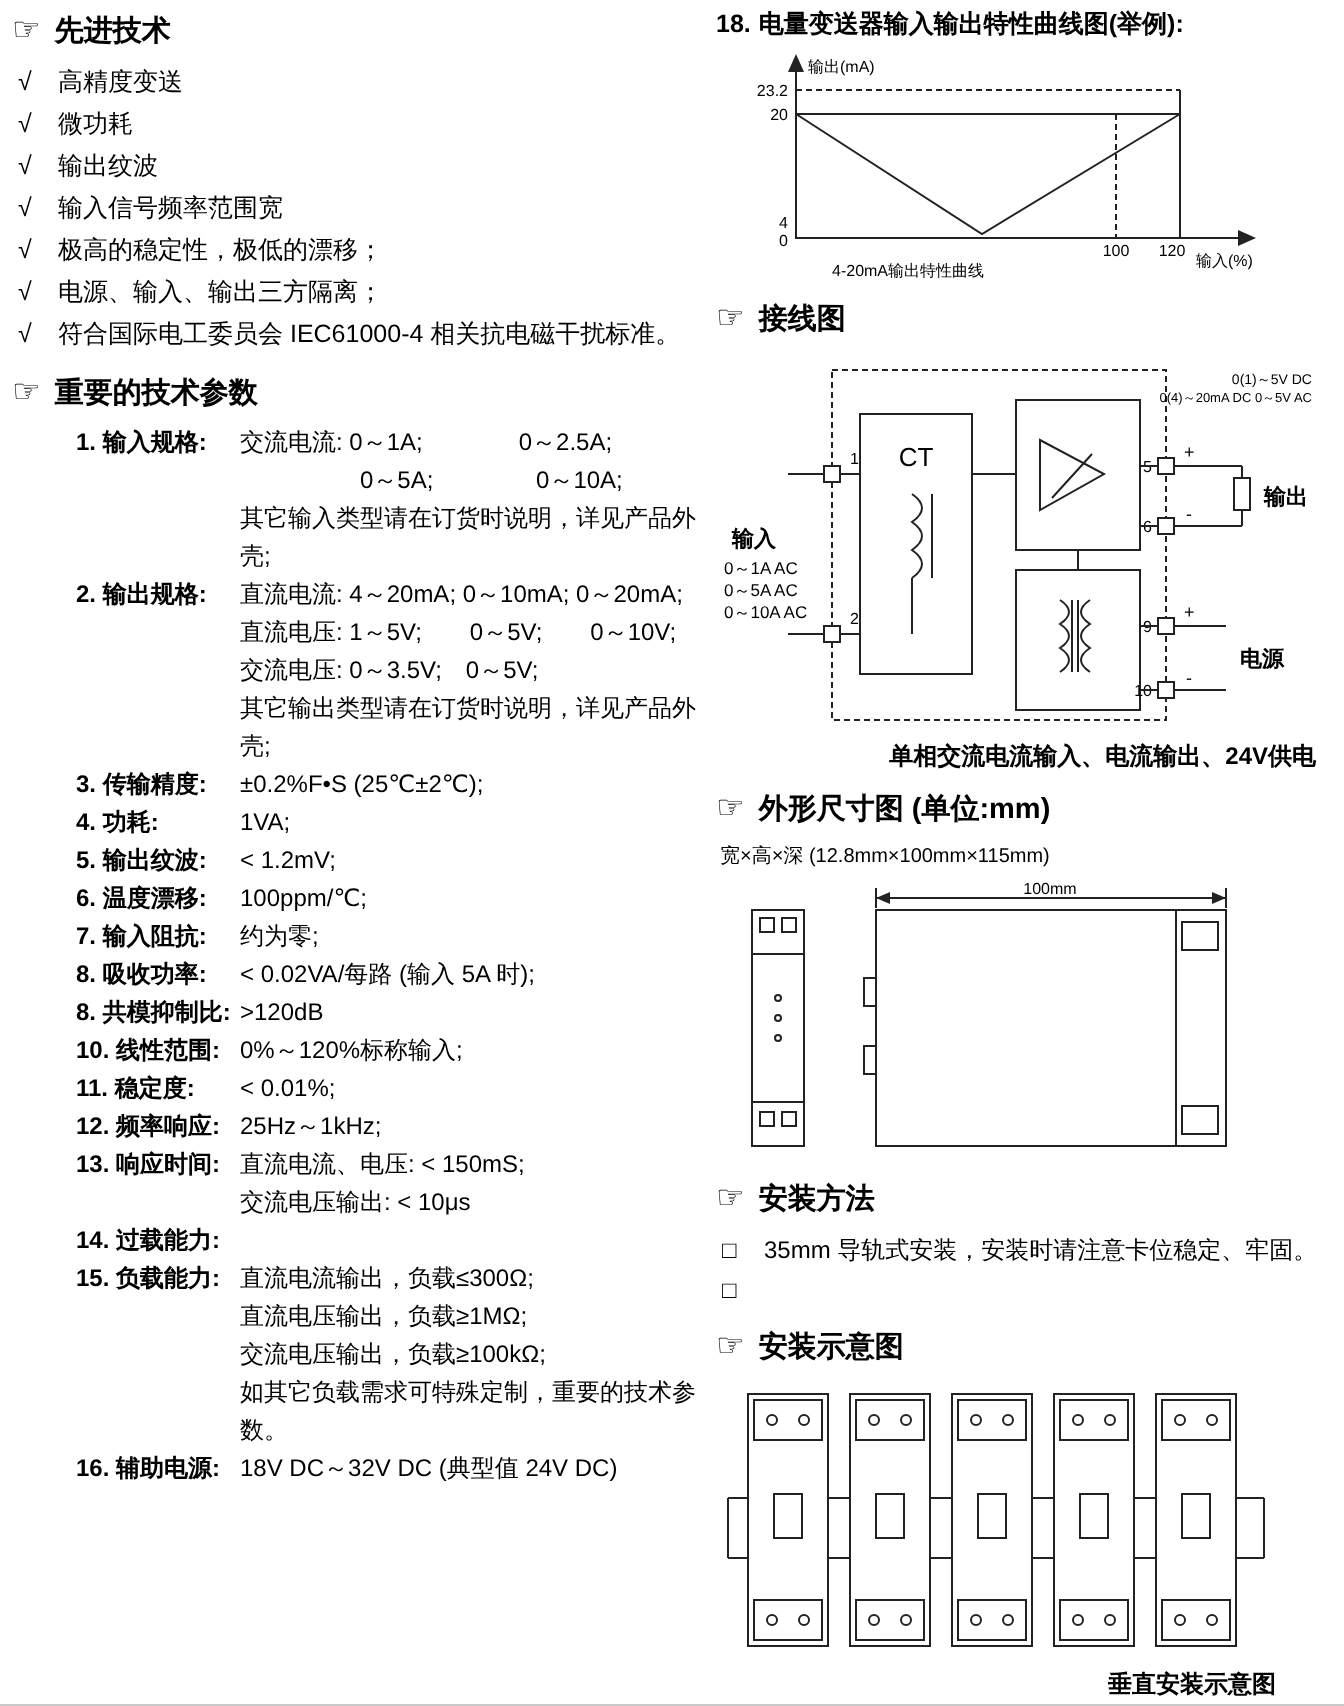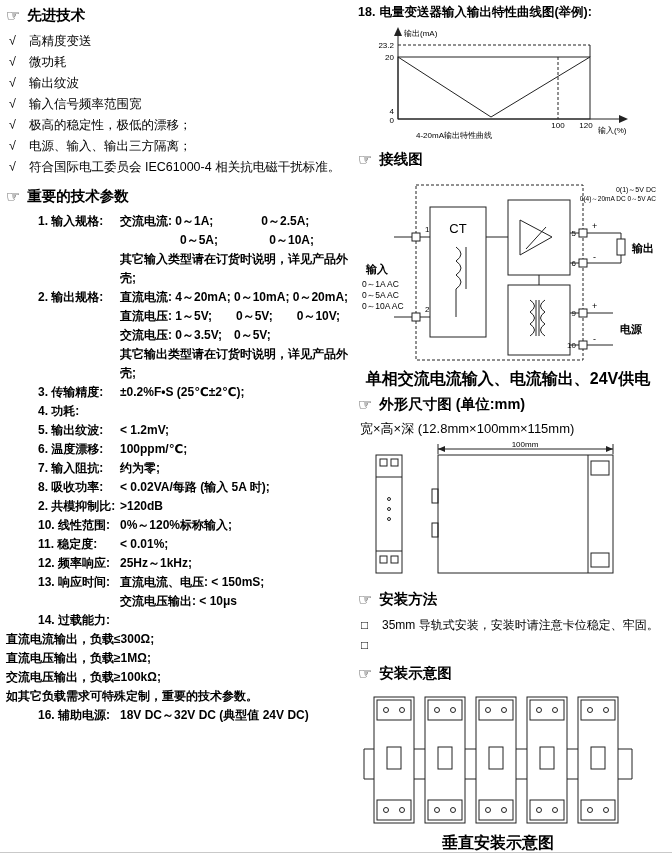--- a/index.html
+++ b/index.html
@@ -16,36 +16,36 @@
   .sec-head { display:flex; align-items:center; gap:7px; font-weight:bold;
               font-size:14.5px; margin:9px 0 6px; }
   .sec-head:first-child { margin-top:2px; }
   .hand { font-size:16px; line-height:1; }
 
   .feat-row { display:flex; gap:9px; font-size:12.5px; line-height:21px; padding-left:3px; }
   .tick { width:11px; flex:none; }
 
   .param-row { display:flex; font-size:12px; line-height:19px; }
   .param-head { width:82px; flex:none; font-weight:bold; white-space:nowrap;margin-left:32px; }
-  .param-lines { flex:1;font-weight:bold; }
+  .param-lines { flex:1; }
   .param-line { white-space:pre-wrap; }
 
   .curve-title { font-weight:bold; font-size:12.5px; line-height:17px; margin-bottom:2px; }
   .curve-title .pno { margin-right:4px; }
 
   svg { display:block; }
   .thin   { stroke:#222; stroke-width:1; fill:none; }
   .dashed { stroke:#222; stroke-width:1; fill:none; stroke-dasharray:3 2; }
   .filled { fill:#222; }
   .whitebox { fill:#fff; stroke:#222; stroke-width:1; }
   text { fill:#000; }
 
-  .diagram-caption { font-weight:bold; font-size:16px; text-align:center;
+  .diagram-caption { font-weight:bold; font-size:12px; text-align:right;
                      width:300px; line-height:15px; margin-top:1px; }
-  .dims-subtitle { font-size:13px; line-height:17px; margin:0 0 4px 2px; }
+  .dims-subtitle { font-size:10px; line-height:17px; margin:0 0 4px 2px; }
 
   .inst-row { display:flex; gap:9px; font-size:12px; line-height:20px; padding-left:3px; }
   .box-bullet { width:12px; flex:none; }
 </style>
 </head>
 <body>
 
 <div class="page">
 
   <div class="col-left">
@@ -108,20 +108,23 @@
           </div>
         </div>
         <div class="param-row">
           <div class="param-head">3. 传输精度:</div>
           <div class="param-lines">
             <div class="param-line">±0.2%F•S (25℃±2℃);</div>
           </div>
         </div>
         <div class="param-row">
           <div class="param-head">4. 功耗:</div>
+          <div class="param-lines">
+            <div class="param-line">1VA;</div>
+          </div>
         </div>
         <div class="param-row">
           <div class="param-head">5. 输出纹波:</div>
           <div class="param-lines">
             <div class="param-line">&lt; 1.2mV;</div>
           </div>
         </div>
         <div class="param-row">
           <div class="param-head">6. 温度漂移:</div>
           <div class="param-lines">
@@ -134,21 +137,21 @@
             <div class="param-line">约为零;</div>
           </div>
         </div>
         <div class="param-row">
           <div class="param-head">8. 吸收功率:</div>
           <div class="param-lines">
             <div class="param-line">&lt; 0.02VA/每路 (输入 5A 时);</div>
           </div>
         </div>
         <div class="param-row">
-          <div class="param-head">2. 共模抑制比:</div>
+          <div class="param-head">8. 共模抑制比:</div>
           <div class="param-lines">
             <div class="param-line">&gt;120dB</div>
           </div>
         </div>
         <div class="param-row">
           <div class="param-head">10. 线性范围:</div>
           <div class="param-lines">
             <div class="param-line">0%～120%标称输入;</div>
           </div>
         </div>
@@ -168,20 +171,21 @@
           <div class="param-head">13. 响应时间:</div>
           <div class="param-lines">
             <div class="param-line">直流电流、电压: &lt; 150mS;</div>
             <div class="param-line">交流电压输出: &lt; 10μs</div>
           </div>
         </div>
         <div class="param-row">
           <div class="param-head">14. 过载能力:</div>
         </div>
         <div class="param-row">
+          <div class="param-head">15. 负载能力:</div>
           <div class="param-lines">
             <div class="param-line">直流电流输出，负载≤300Ω;</div>
             <div class="param-line">直流电压输出，负载≥1MΩ;</div>
             <div class="param-line">交流电压输出，负载≥100kΩ;</div>
             <div class="param-line">如其它负载需求可特殊定制，重要的技术参数。</div>
           </div>
         </div>
         <div class="param-row">
           <div class="param-head">16. 辅助电源:</div>
           <div class="param-lines">

